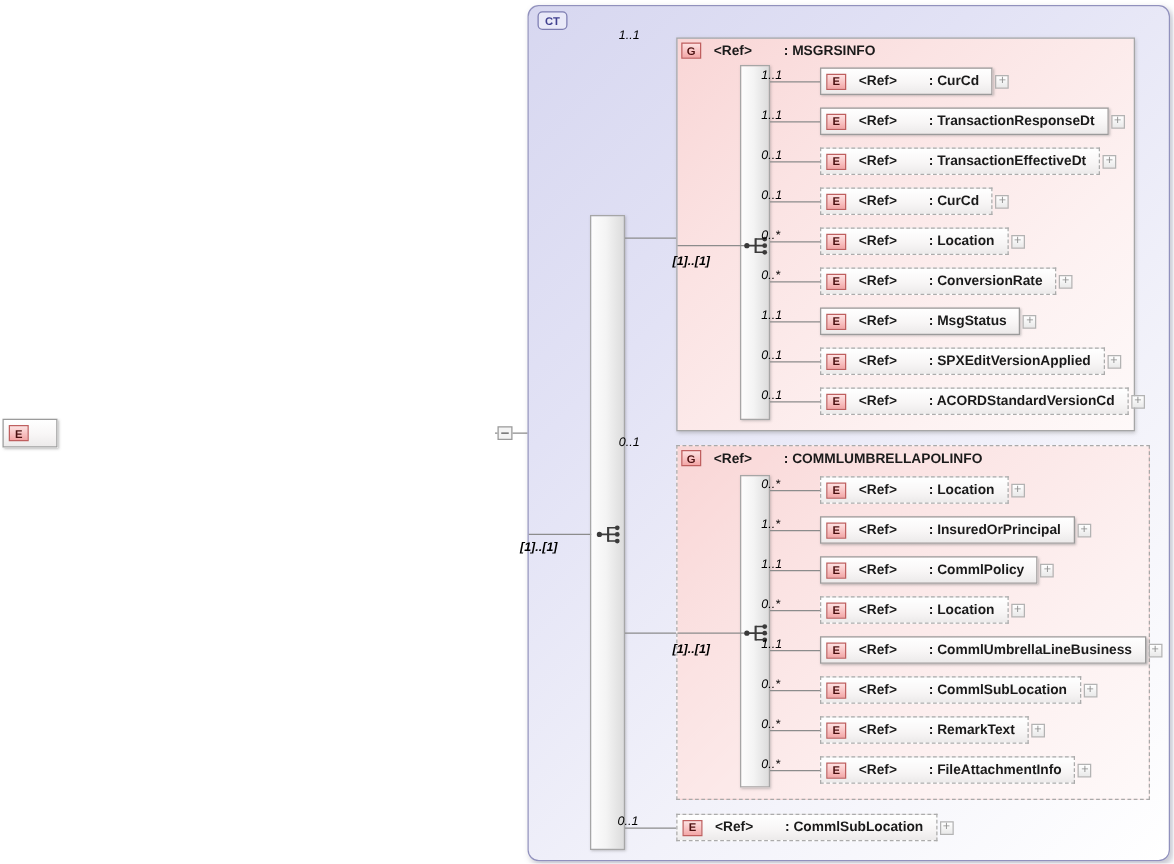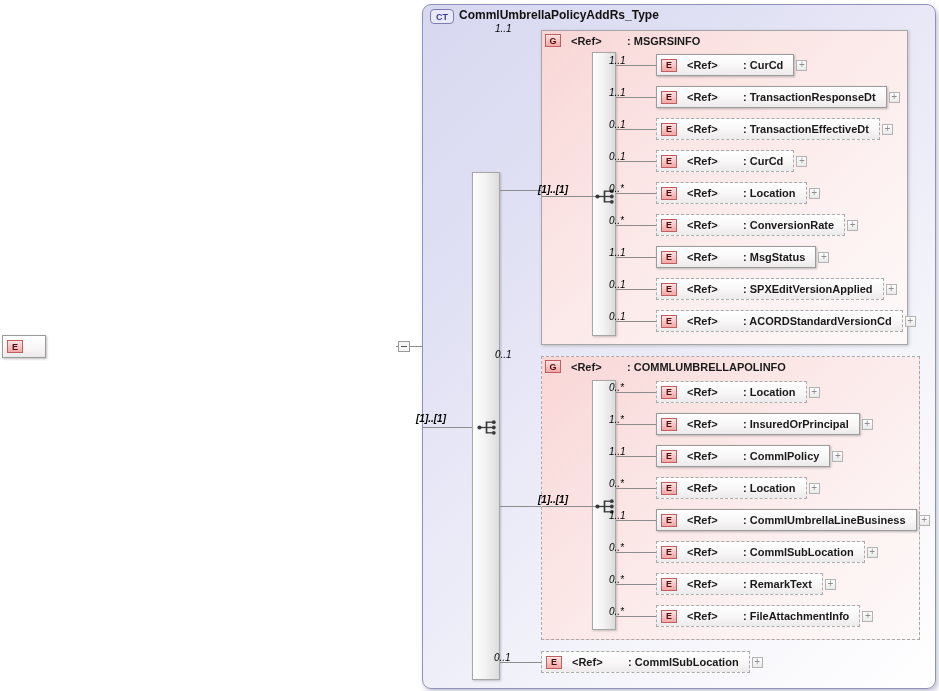--- a/index.html
+++ b/index.html
@@ -40,21 +40,21 @@
            margin-right:10px; box-sizing:border-box; }
   .ref { font-size:11px; font-weight:bold; color:#1a1a1a; width:56px; flex:0 0 56px; }
   .nm  { font-size:11px; font-weight:bold; color:#1a1a1a; white-space:nowrap; }
 
   .plus { width:11px; height:11px; margin-left:2px; box-sizing:border-box; border:1px solid #b3b3b3;
           background:linear-gradient(180deg,#ffffff,#e9e9e9); color:#8f8f8f; font-size:10px;
           line-height:8px; text-align:center; flex:0 0 11px; }
 
   .card { position:absolute; font-size:10px; font-style:italic; color:#000;
           text-align:left; white-space:nowrap; }
-  .card.seq { font-weight:bold; }
+  .card.seq { font-weight:bold;margin-top:20px; }
 
   .seqicon { position:absolute; width:21px; height:17px; }
 
   .handle { position:absolute; width:12px; height:11px; box-sizing:border-box; border:1px solid #9a9a9a;
             background:#f4f4f4; display:flex; align-items:center; justify-content:center; }
   .handle-line { width:6px; height:1px; background:#555; }
 </style>
 </head>
 <body>
 
@@ -65,21 +65,20 @@
       <span class="badge">E</span>
     </div>
   </div>
   <div class="hline" style="left:396px;top:346px;width:26px"></div>
   <div class="handle" style="left:398px;top:341px">
     <div class="handle-line"></div>
   </div>
 
   <div class="ct" style="left:422px;top:4px;width:512px;height:683px"></div>
   <span class="ct-badge" style="left:430px;top:9px">CT</span>
-  <span class="ct-title" style="left:459px;top:8px">CommlUmbrellaPolicyAddRs_Type</span>
 
   <div class="hline" style="left:423px;top:427px;width:54px"></div>
   <div class="card seq" style="left:416px;top:413px;width:50px">[1]..[1]</div>
   <div class="vbar" style="left:472px;top:172px;width:28px;height:508px"></div>
 
   <div class="hline" style="left:500px;top:190px;width:41px"></div>
   <div class="hline" style="left:500px;top:506px;width:41px"></div>
   <div class="hline" style="left:500px;top:662px;width:41px"></div>
 
   <div id="dyn">

